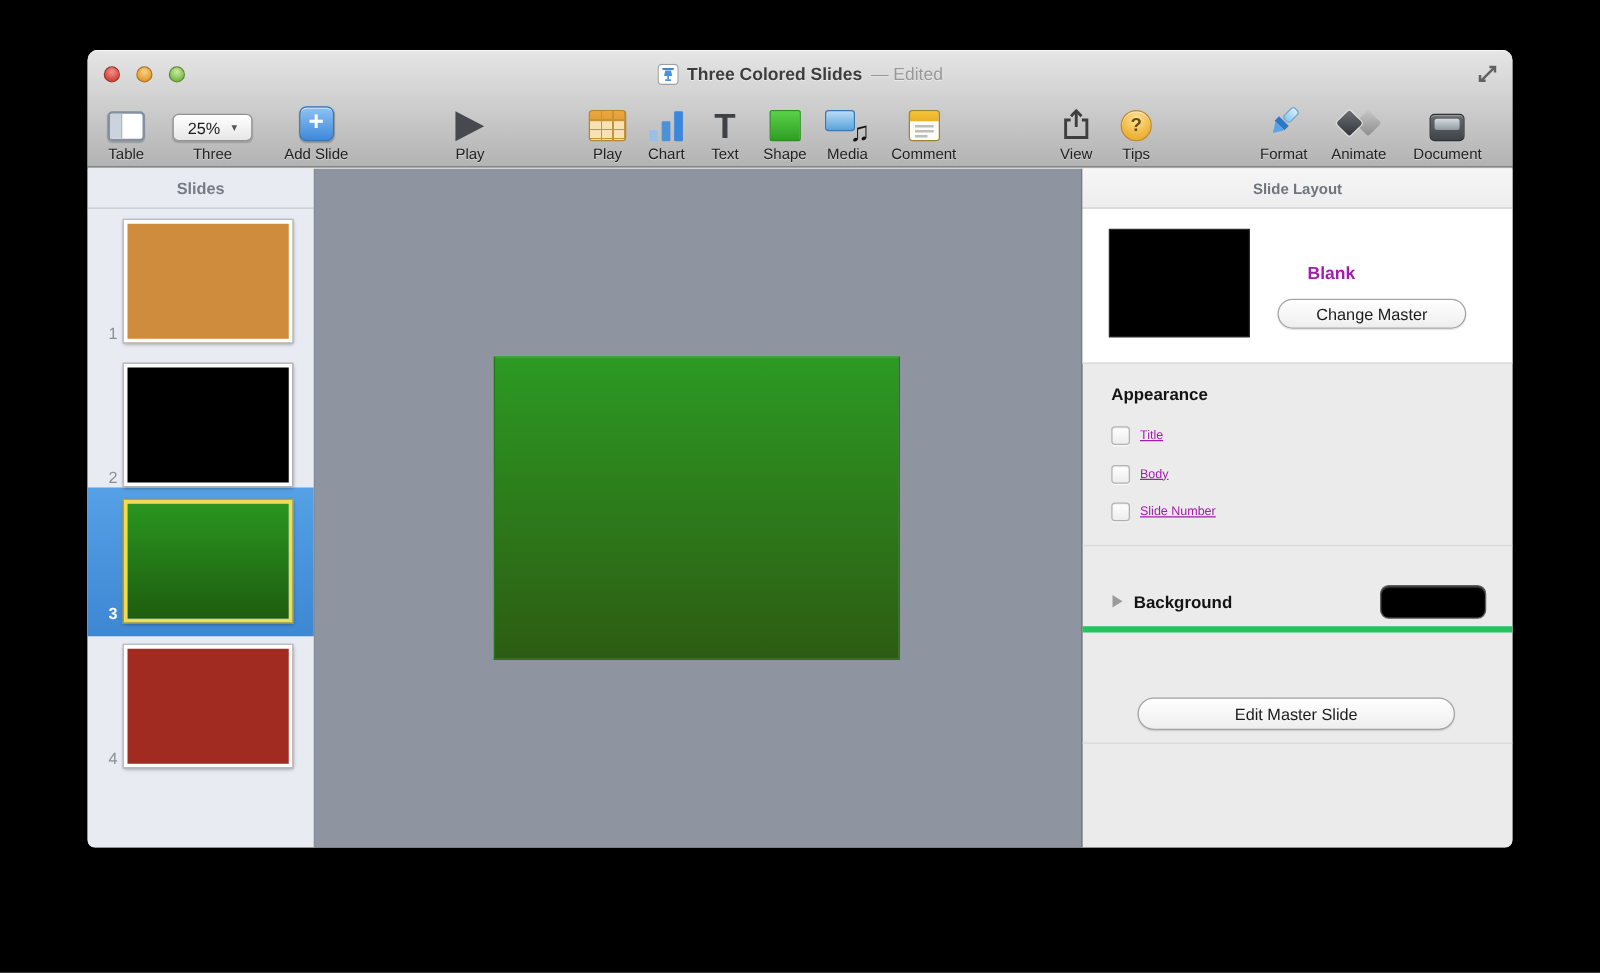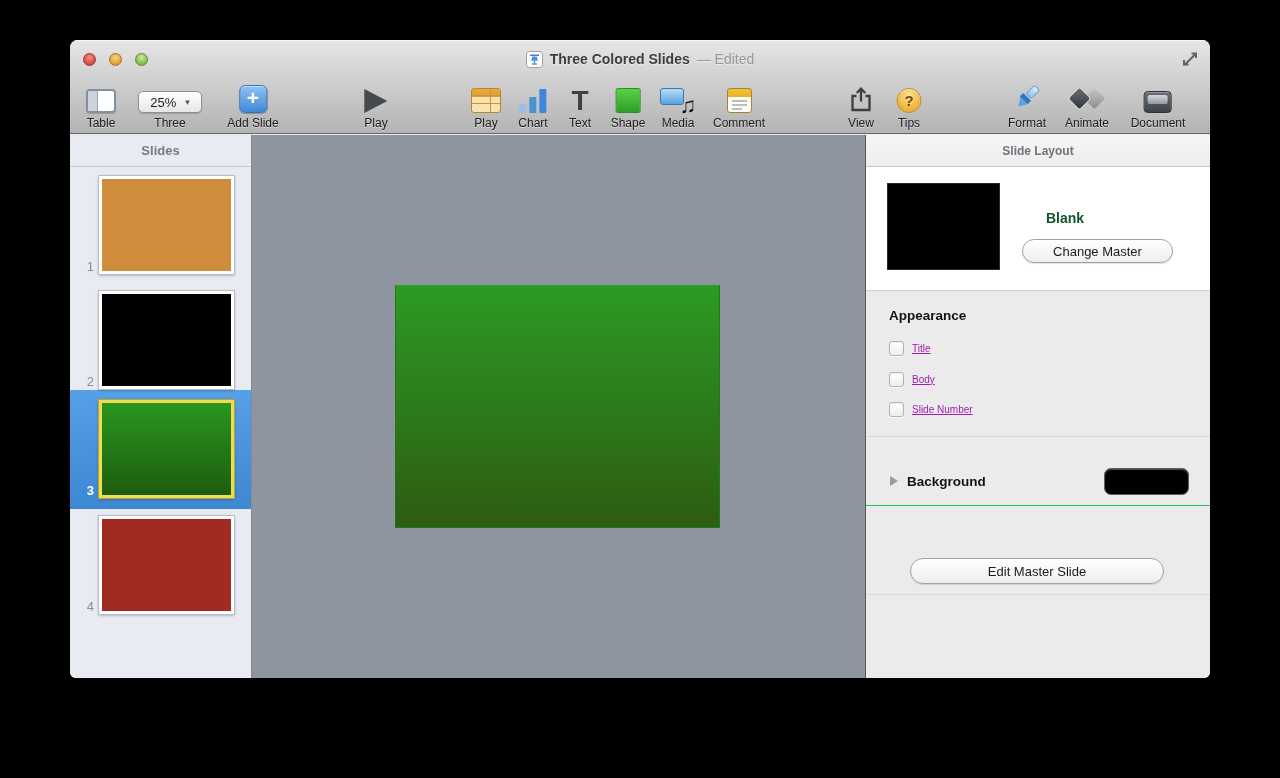--- a/index.html
+++ b/index.html
@@ -114,34 +114,34 @@
   .canvas { position:absolute; left:182px; top:0; bottom:0; width:613px; background:#8e95a0; }
   .canvas-slide { position:absolute; left:143px; top:150px; width:325px; height:243px;
     background:linear-gradient(#2c9a23,#2d5c12); border:1px solid #1e7a14; border-top-color:#27a51d; }
 
   
   .inspector { position:absolute; right:0; top:0; bottom:0; width:345px; background:#ebebeb; border-left:1px solid #55565a; }
   .insp-header { position:absolute; left:0; right:0; top:0; height:32px; display:flex; align-items:center; justify-content:center;
     font-size:12px; font-weight:700; color:#70757c; background:linear-gradient(#f6f6f6,#ededed); border-bottom:1px solid #c3c7cb; }
   .sec-master { position:absolute; left:0; right:0; top:32px; height:124px; background:#fff; border-bottom:1px solid #d2d2d2; }
   .master-thumb { position:absolute; left:22px; top:17px; width:111px; height:85px; background:#000; box-shadow:0 0 0 1px #2a2a2a; }
-  .master-name { position:absolute; left:156px; top:43px; font-size:14px; font-weight:700; color:#14532d;padding-left:24px; }
+  .master-name { position:absolute; left:156px; top:43px; font-size:14px; font-weight:700; color:#a21caf;padding-left:24px; }
   .btn { border:1px solid #a3a3a3; border-radius:12px; background:linear-gradient(#ffffff,#eeeeee);
     font-size:13px; color:#1b1b1b; display:flex; align-items:center; justify-content:center;
     box-shadow:0 1px 1px rgba(0,0,0,.12); cursor:default; font-family:"Liberation Sans", sans-serif; }
   .btn-change { position:absolute; left:156px; top:72px; width:151px; height:24px; }
 
   .sec-appearance { position:absolute; left:0; right:0; top:156px; height:146px; border-bottom:1px solid #d8d8d8; }
   .sec-title { position:absolute; left:23px; top:17px; font-size:13.5px; font-weight:700; color:#141414; }
   .chk-row { position:absolute; left:23px; display:flex; align-items:center; gap:8px; height:16px; }
   .chk { width:15px; height:15px; border:1px solid #b2b2b2; border-radius:3px; background:linear-gradient(#ffffff,#ededed);
     box-shadow:inset 0 1px 1px rgba(0,0,0,.06), 0 1px 0 rgba(255,255,255,.7); cursor:default; }
   .chk-label { font-size:10px; color:#a21caf;text-decoration:underline; }
 
-  .sec-background { position:absolute; left:0; right:0; top:302px; height:69px; border-bottom:1px solid #22c55e; }
+  .sec-background { position:absolute; left:0; right:0; top:302px; height:69px; border-bottom:5px solid #22c55e; }
   .disclosure { position:absolute; left:24px; top:39px; width:0; height:0;
     border-left:8px solid #9b9b9b; border-top:5.5px solid transparent; border-bottom:5.5px solid transparent; cursor:default; }
   .bg-label { position:absolute; left:41px; top:37px; font-size:13.5px; font-weight:700; color:#141414; }
   .color-well { position:absolute; left:238px; top:31px; width:85px; height:27px; border-radius:7px; background:#060606;
     border:1px solid #5e5e5e; box-shadow:inset 0 1px 1px rgba(255,255,255,.3); cursor:default; }
 
   .sec-editmaster { position:absolute; left:0; right:0; top:371px; height:89px; border-bottom:1px solid #d8d8d8; }
   .btn-editmaster { position:absolute; left:44px; top:52px; width:254px; height:26px; border-radius:13px; }
 </style>
 </head>

